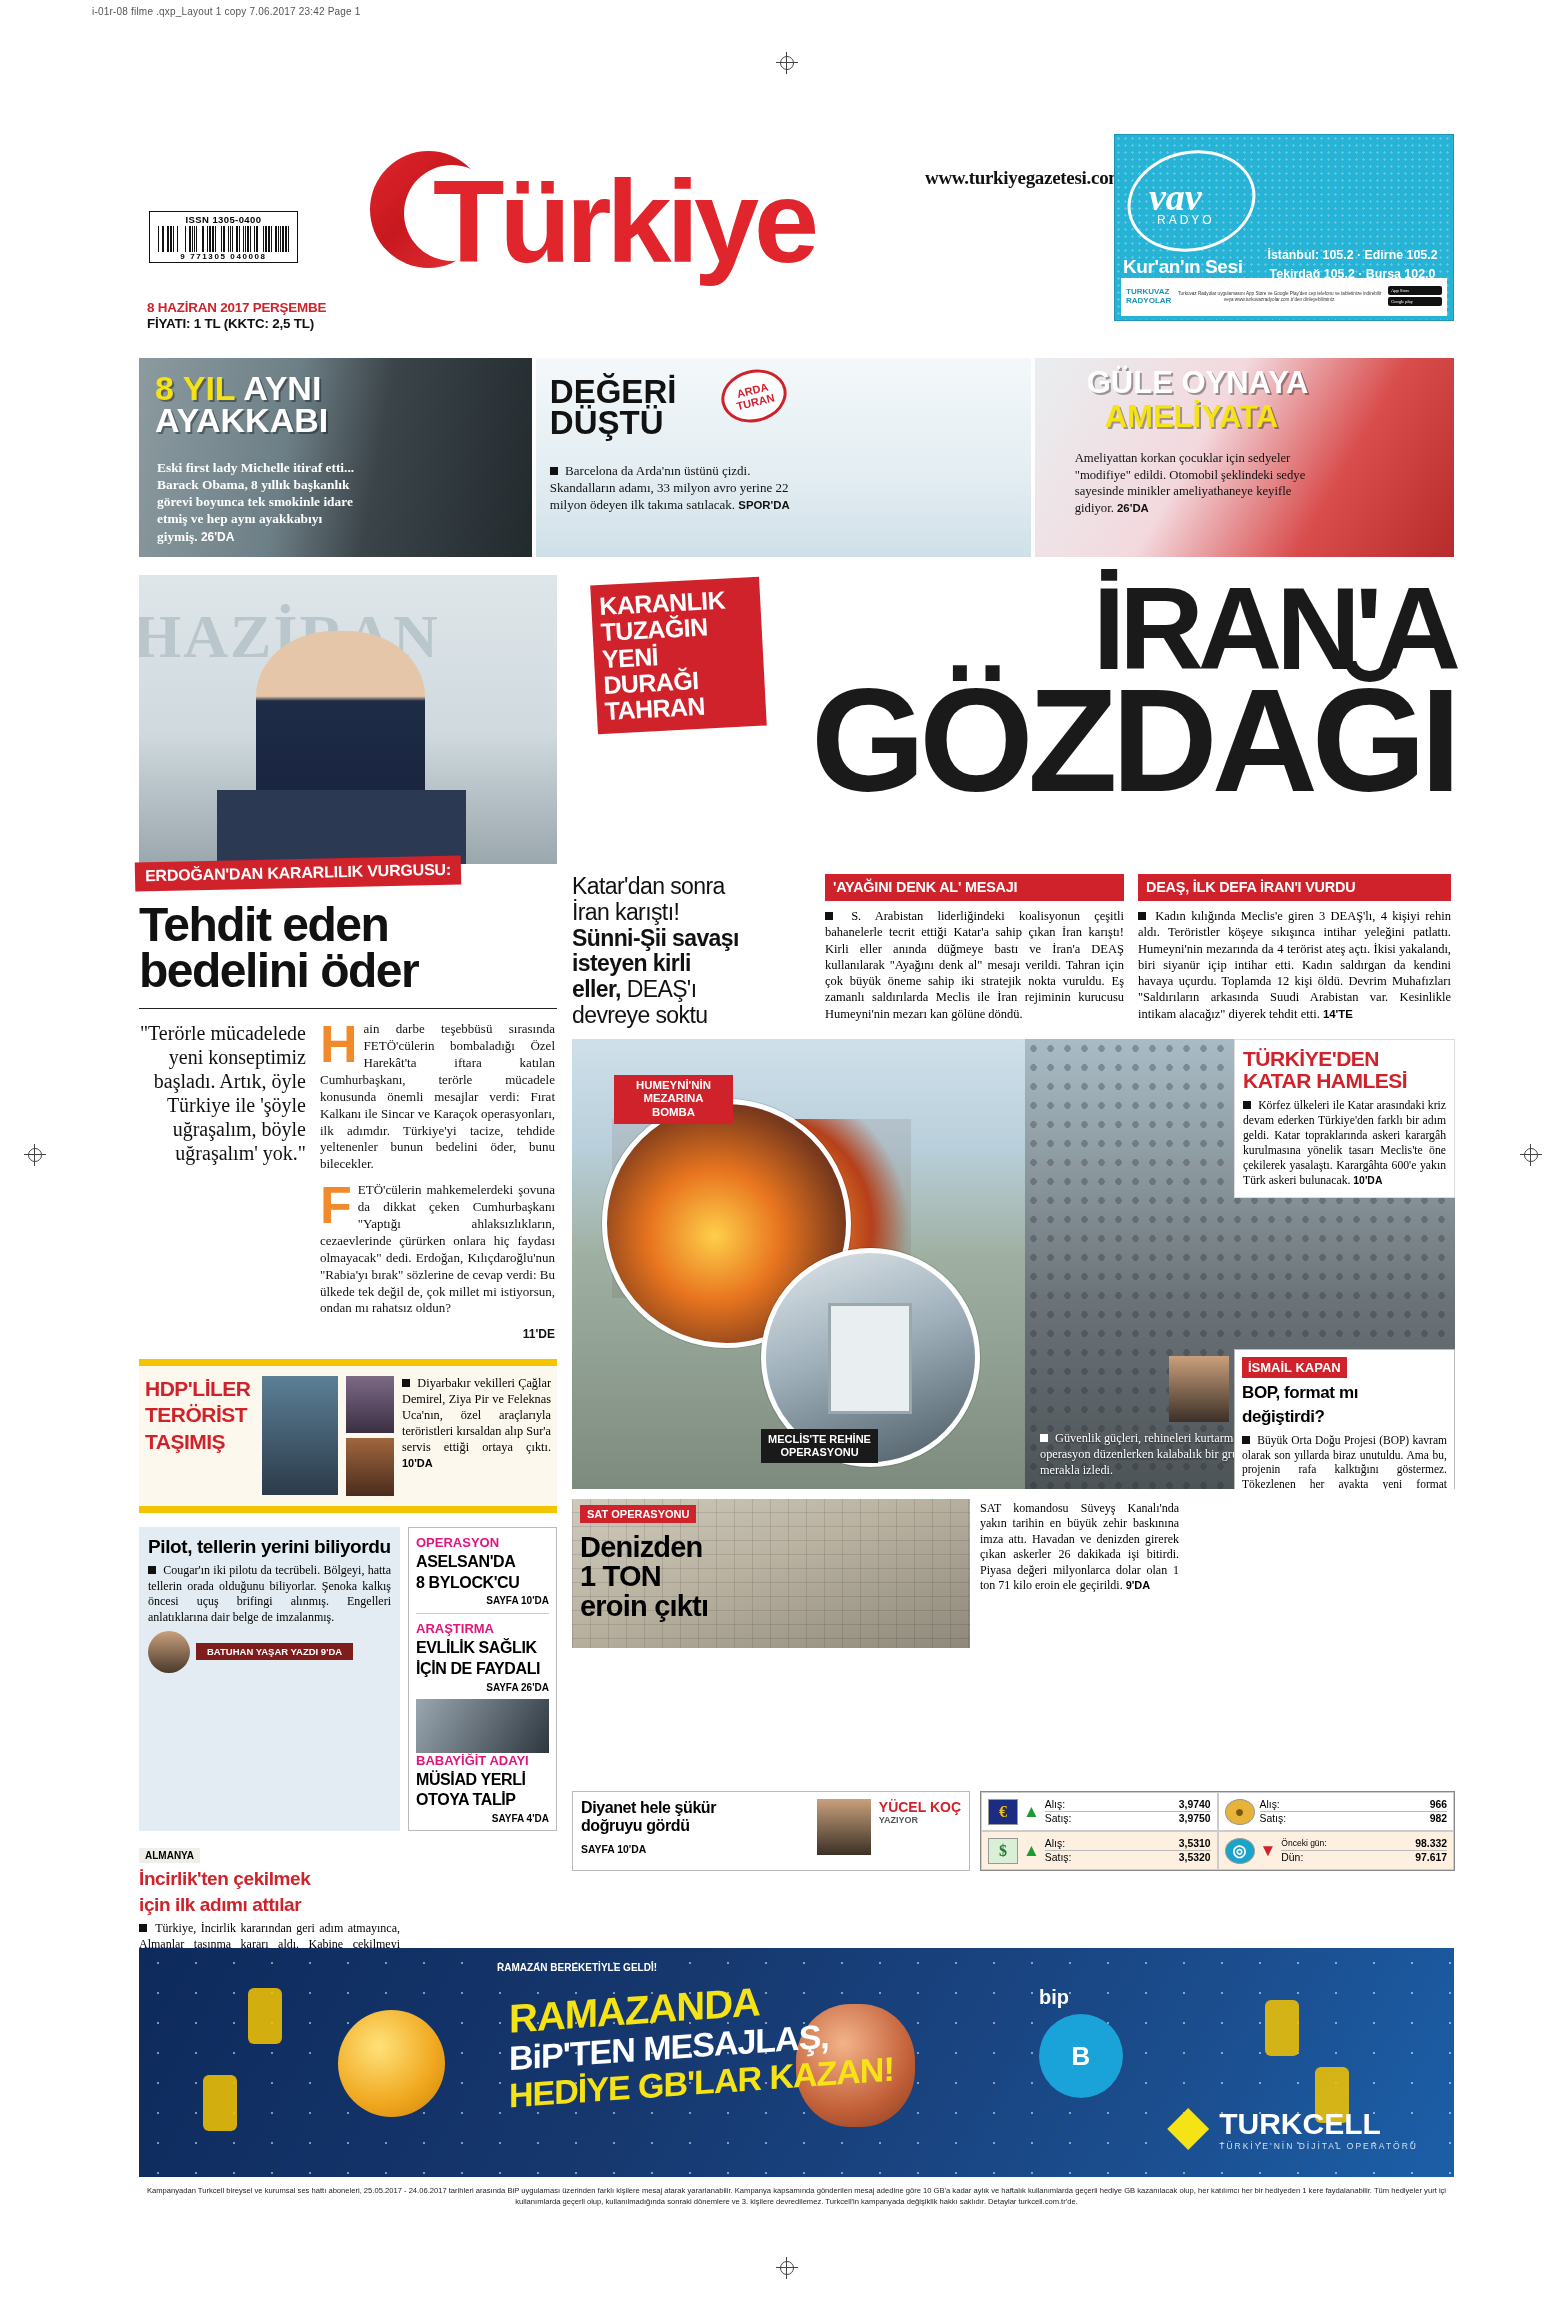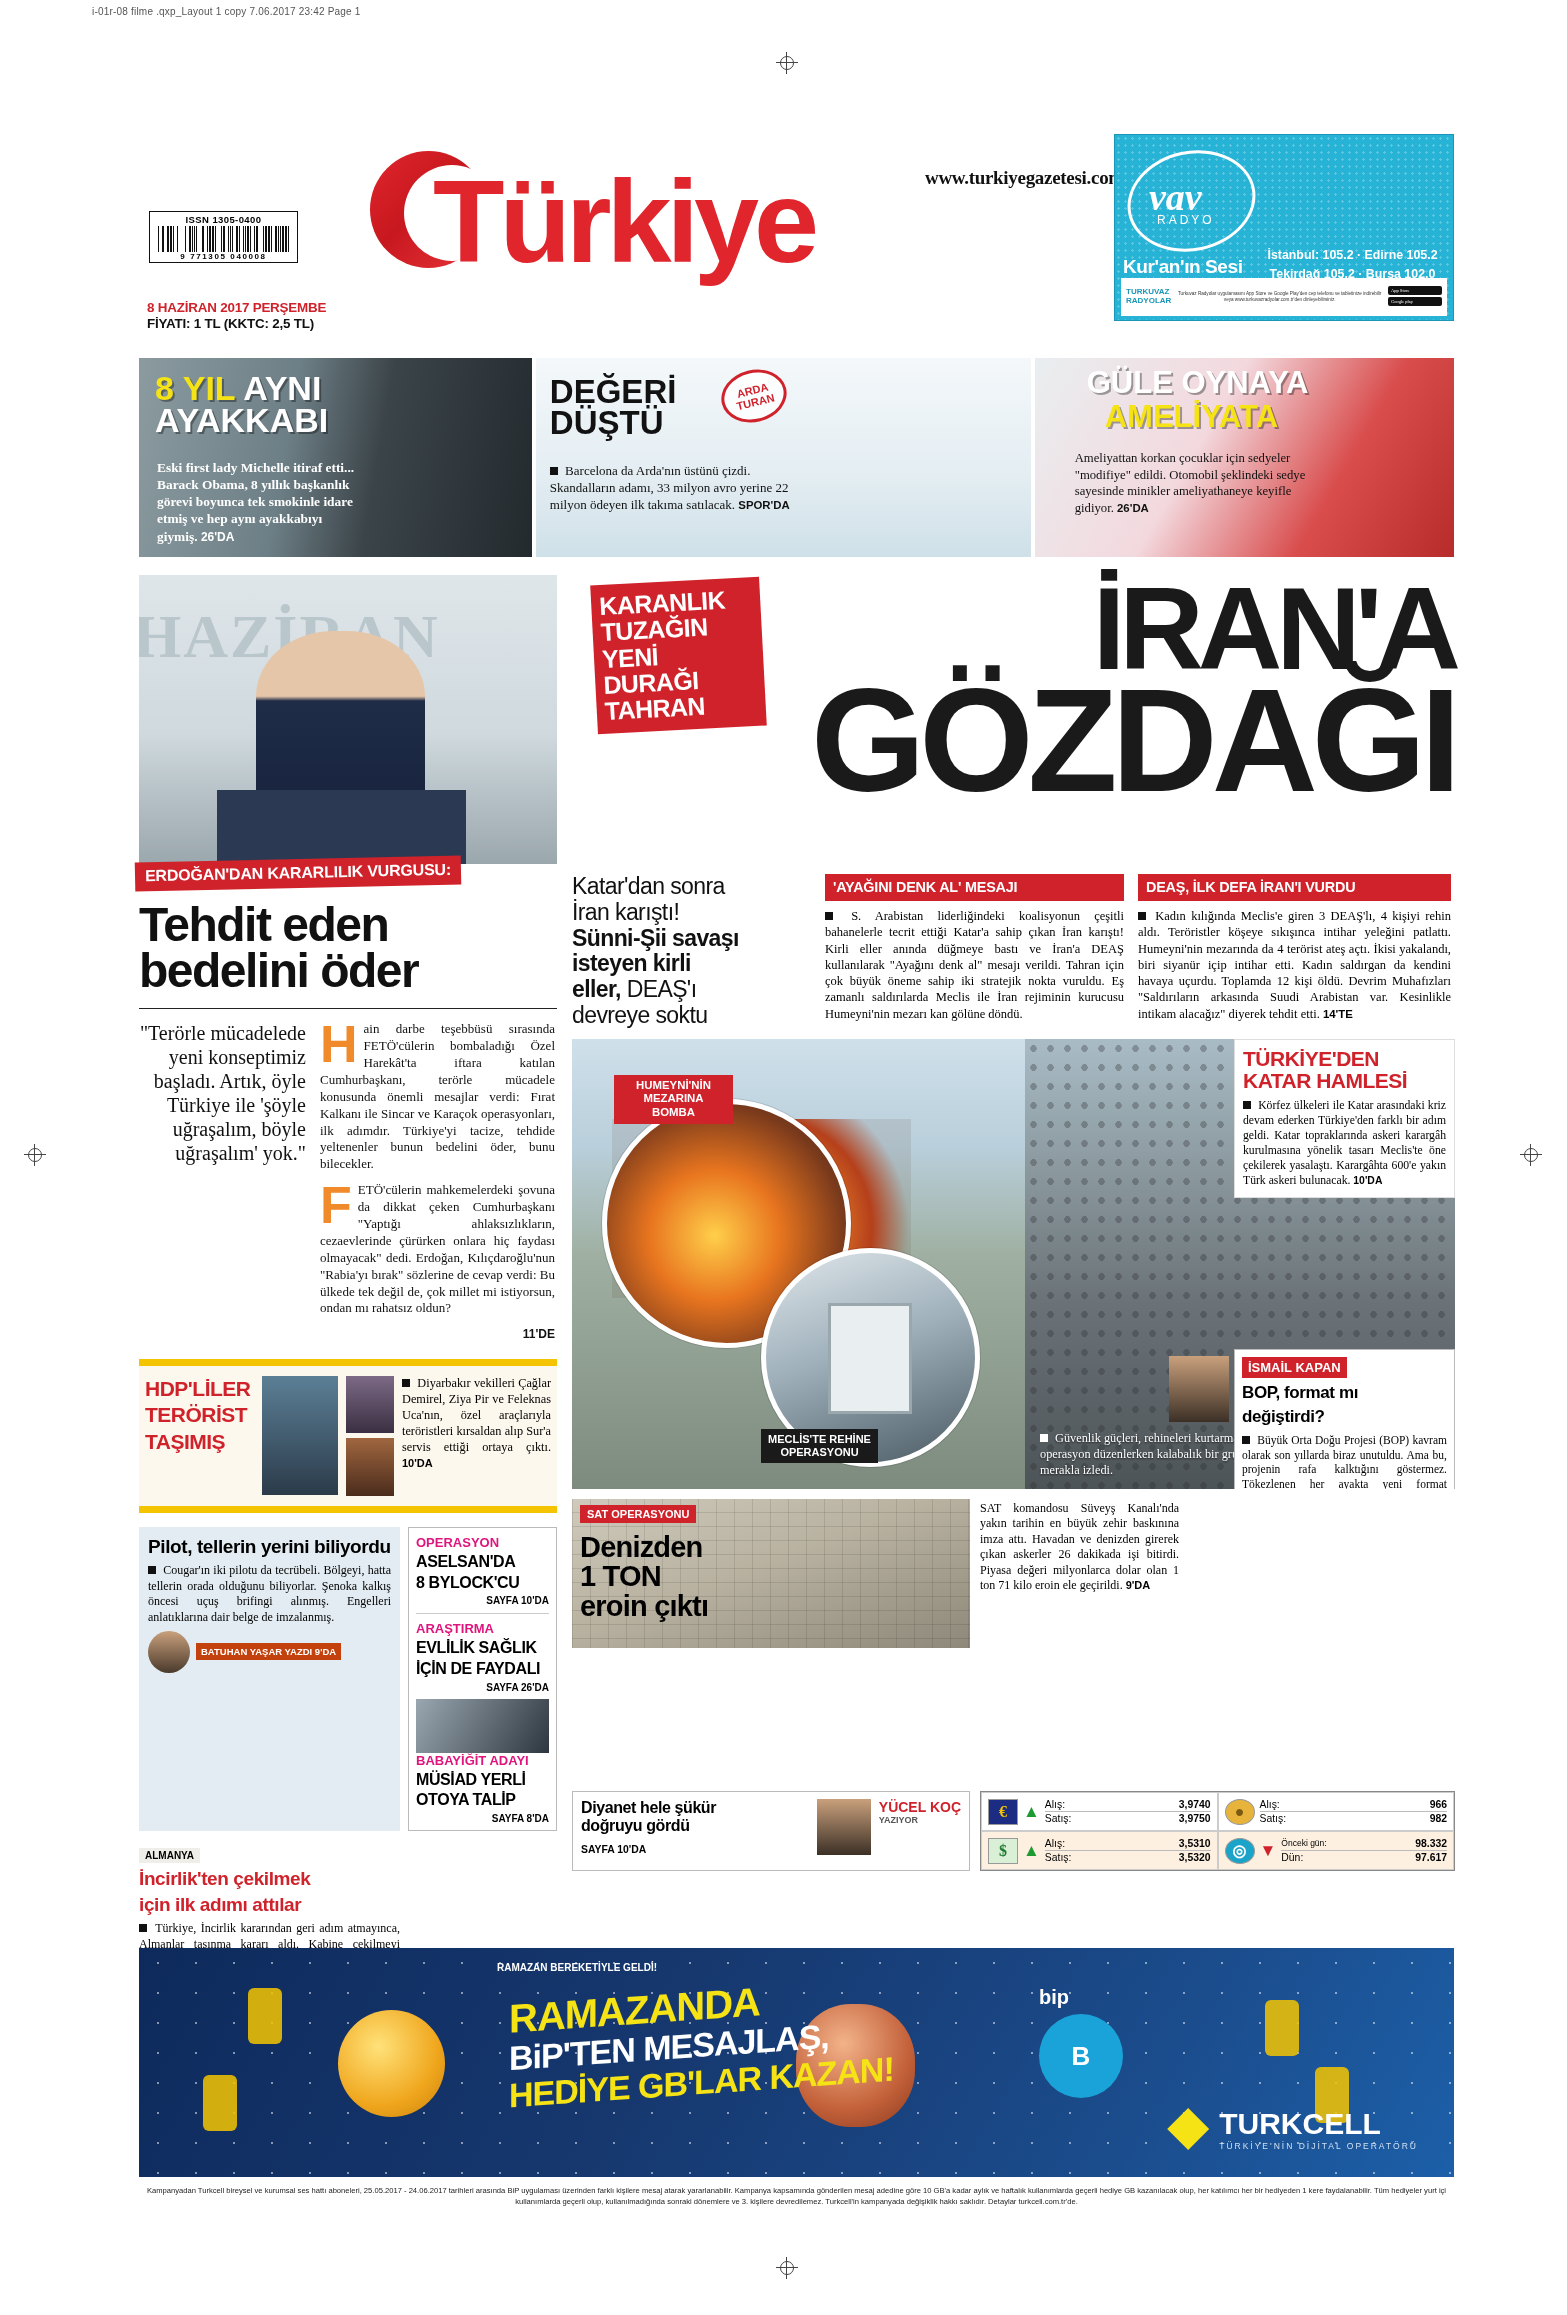--- a/index.html
+++ b/index.html
@@ -165,22 +165,22 @@
   .hdp-body b { font-family:"Liberation Sans",sans-serif; font-weight:800; font-size:11px; }
 
   .pilot { margin-top:14px; display:flex; gap:8px; }
   .pilot-main { width:261px; background:#e3ecf2; padding:9px 9px 8px; }
   .pilot-h { font-family:"Liberation Sans",sans-serif; font-weight:800; font-size:19px;
              line-height:1.12; letter-spacing:-0.4px; }
   .pilot-b { font-family:"Liberation Serif",serif; font-size:12px; line-height:1.28;
              margin-top:6px; text-align:justify; }
   .pilot-foot { margin-top:6px; display:flex; align-items:center; gap:6px; }
   .pilot-av { width:42px; height:42px; border-radius:50%; background:linear-gradient(180deg,#c9a07c,#4a3a2c); }
-  .pilot-byline { background:#c2410c; color:#fff; font-family:"Liberation Sans",sans-serif;
-                  font-weight:800; font-size:9.5px; padding:3px 5px; }
+  .pilot-byline { background:#7f1d1d; color:#fff; font-family:"Liberation Sans",sans-serif;
+                  font-weight:800; font-size:9.5px; padding:3px 11px; }
   .sidebox { width:149px; border:1px solid #bbb; padding:7px 7px 6px; }
   .sb-kick { font-family:"Liberation Sans",sans-serif; font-weight:800; font-size:13px; color:#e0147d; }
   .sb-h { font-family:"Liberation Sans",sans-serif; font-weight:800; font-size:16px; line-height:1.1;
           margin-top:3px; letter-spacing:-0.4px; }
   .sb-pg { font-family:"Liberation Sans",sans-serif; font-weight:800; font-size:10px;
            text-align:right; margin-top:4px; }
   .sb-photo { height:54px; margin-top:6px; background:linear-gradient(120deg,#9aa7b0,#2e3740); }
   .sb-div { height:1px; background:#ccc; margin:7px 0; }
 
   .almanya { margin-top:14px; display:flex; gap:8px; }
@@ -574,21 +574,21 @@
           <div class="sb-kick">ARAŞTIRMA</div>
           <div class="sb-h">EVLİLİK SAĞLIK</div>
           <div class="sb-h">İÇİN DE FAYDALI</div>
           <div class="sb-pg">SAYFA 26'DA</div>
         </div>
         <div class="sb-photo"></div>
         <div>
           <div class="sb-kick">BABAYİĞİT ADAYI</div>
           <div class="sb-h">MÜSİAD YERLİ</div>
           <div class="sb-h">OTOYA TALİP</div>
-          <div class="sb-pg">SAYFA 8'DA</div>
+          <div class="sb-pg">SAYFA 4'DA</div>
         </div>
       </div>
     </div>
 
     
     <div class="almanya">
       <div class="alm-main">
         <div class="alm-kick">ALMANYA</div>
         <div class="alm-h">İncirlik'ten çekilmek</div>
         <div class="alm-h">için ilk adımı attılar</div>

